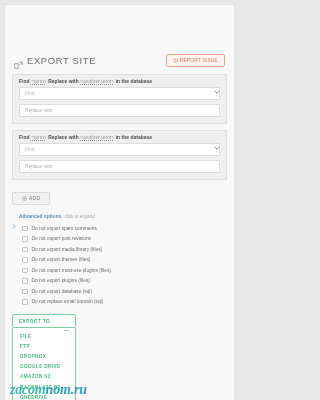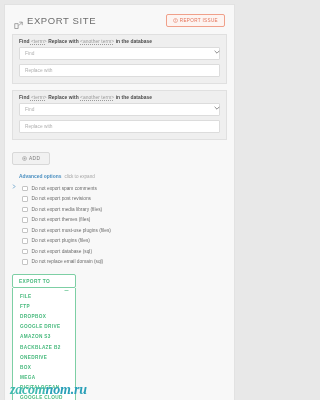--- a/index.html
+++ b/index.html
@@ -35,20 +35,21 @@
     padding: 0;
   }
 
   
   .card-header {
     display: flex;
     align-items: center;
     justify-content: space-between;
     padding: 9px 9px 7px 9px;
     box-sizing: border-box;
+    margin-top: 40px;
   }
   .header-left {
     display: flex;
     align-items: center;
     gap: 4px;
   }
   .export-icon {
     width: 9px;
     height: 9px;
     display: block;

